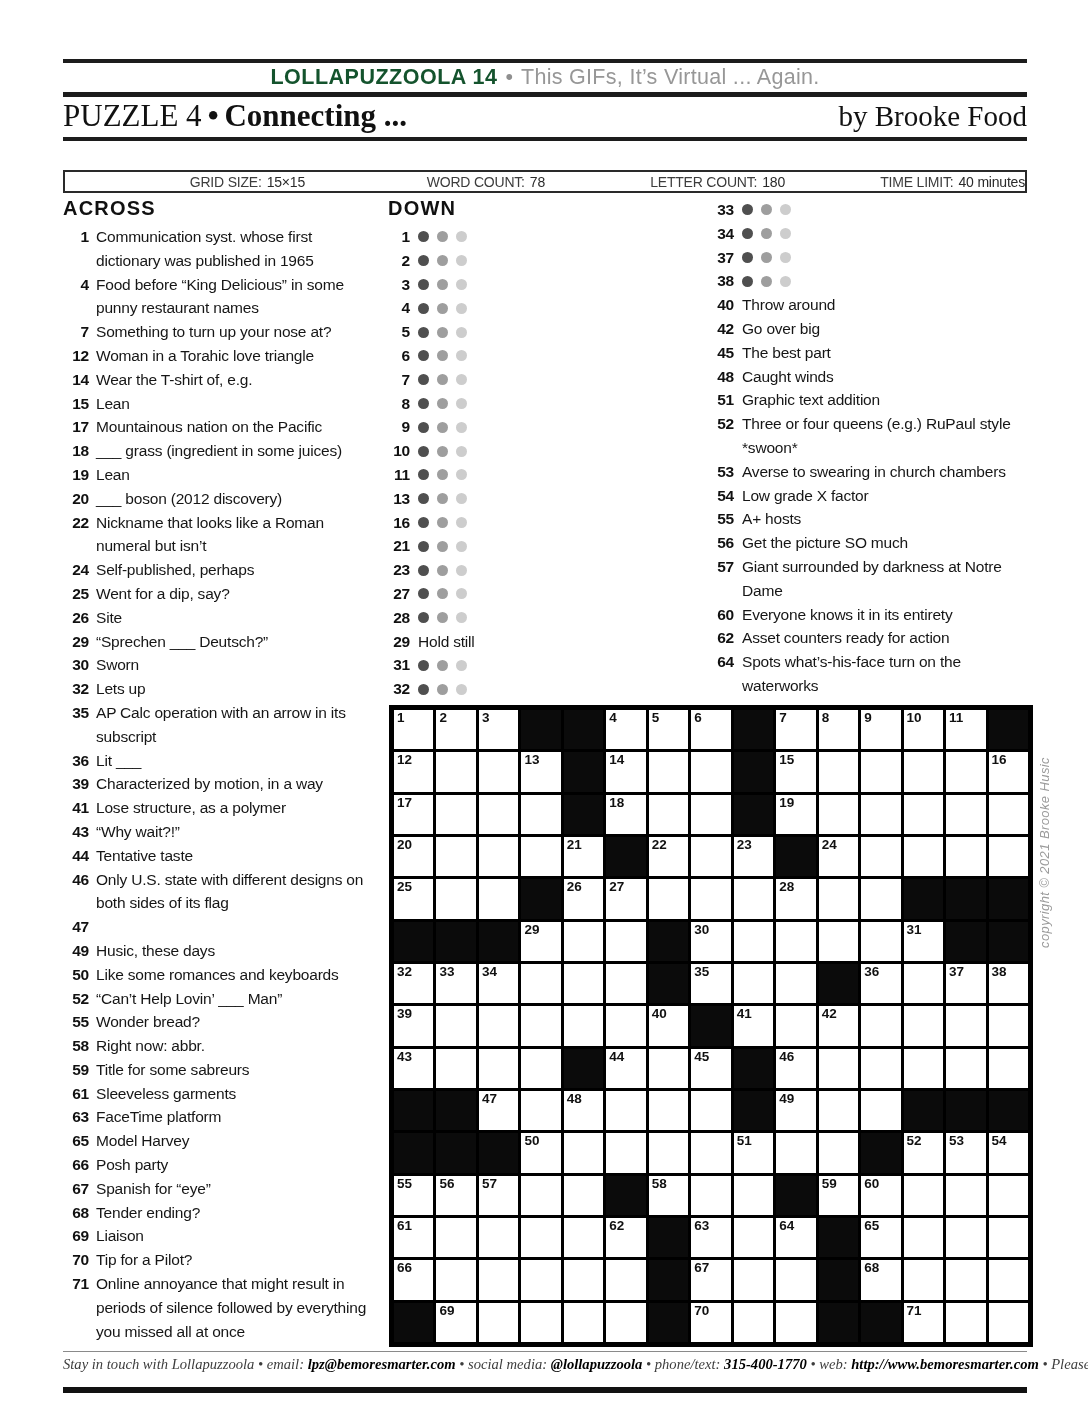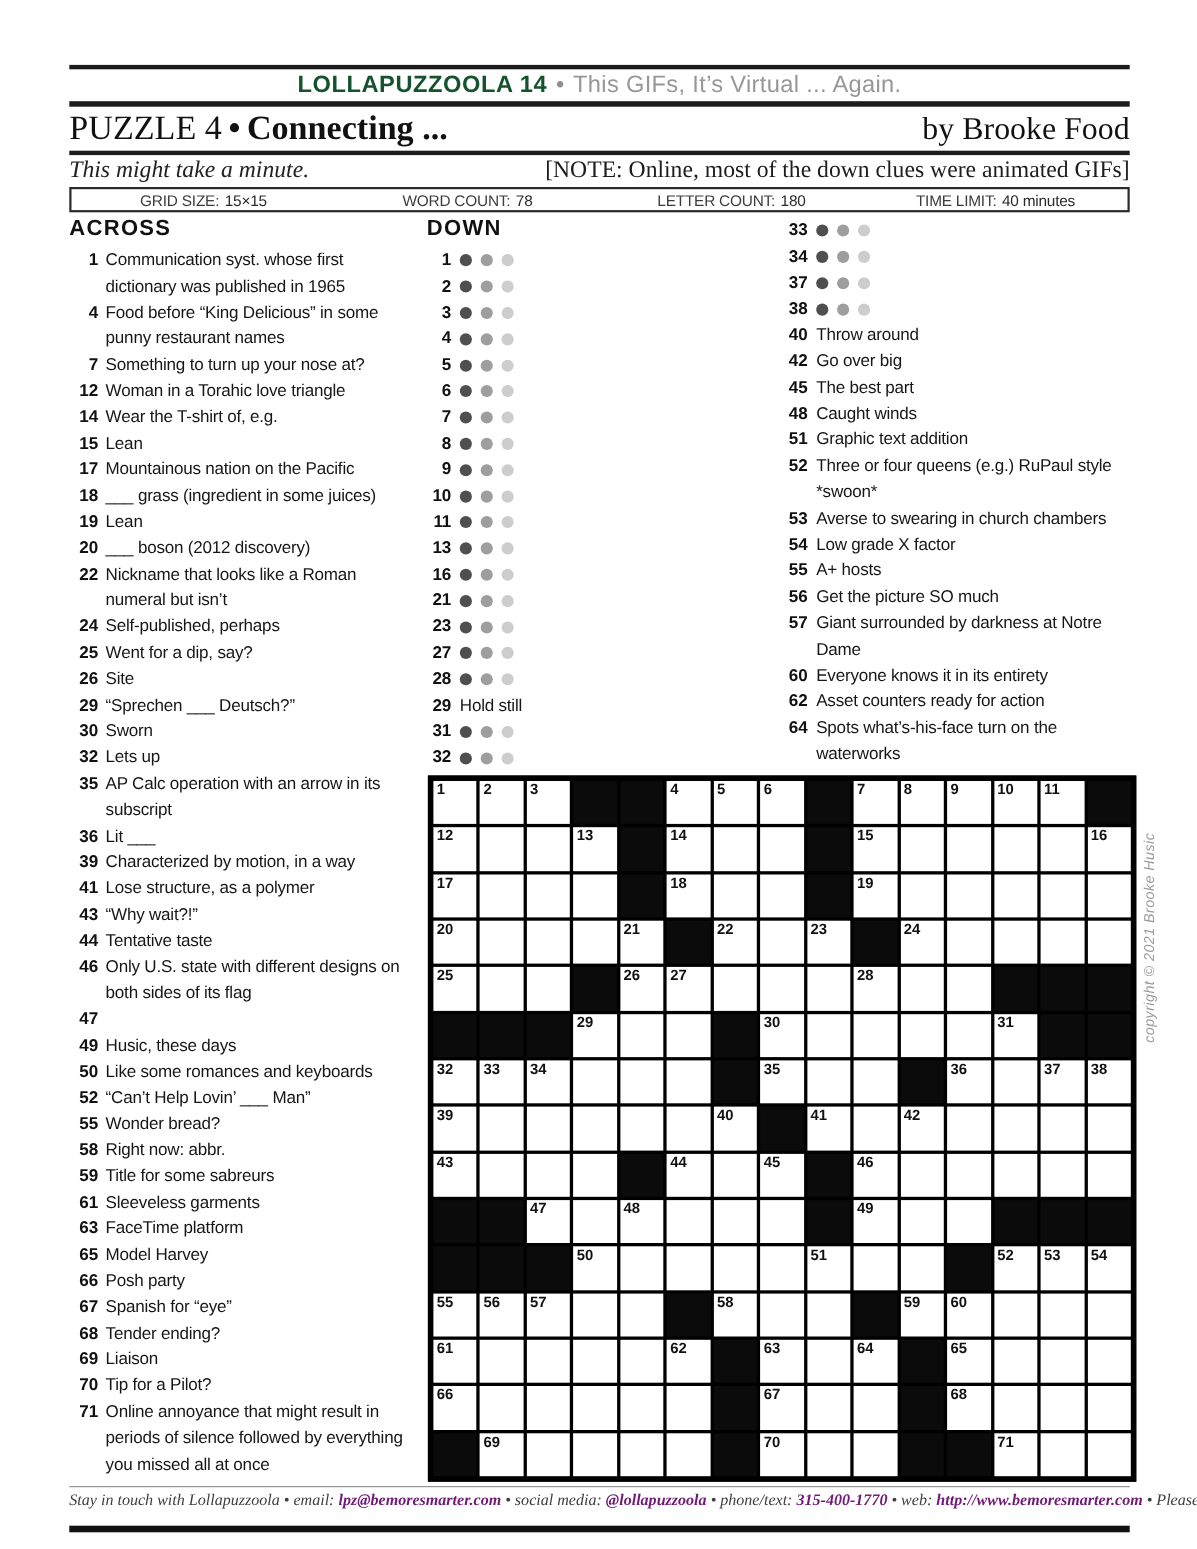--- a/index.html
+++ b/index.html
@@ -27,21 +27,21 @@
   .byline{font-size:29px;color:#111;}
 
   .sub-row{position:absolute;left:63px;top:142px;width:964px;display:flex;
            justify-content:space-between;align-items:baseline;
            font-family:"Liberation Serif",serif;}
   .tagline{font-style:italic;font-size:21.5px;color:#222;}
   .note{font-size:21.5px;color:#1d1d1d;}
 
   .info-bar{position:absolute;left:63px;top:170px;width:964px;height:23px;
             border:2px solid #2a2a2a;box-sizing:border-box;display:flex;align-items:center;}
-  .info-cell{flex:1;text-align:center;font-size:14px;color:#333;letter-spacing:-.2px;white-space:nowrap;}
+  .info-cell{flex:1;text-align:right;font-size:14px;color:#333;letter-spacing:-.2px;white-space:nowrap;}
   .info-cell .i-label{margin-right:5px;color:#3c3c3c;}
   .info-cell .i-value{color:#2a2a2a;}
 
   .col-heading{font-size:20px;font-weight:900;letter-spacing:1.2px;color:#111;line-height:24px;}
 
   .across-col{position:absolute;left:63px;top:196px;width:322px;}
   .down-col1{position:absolute;left:388px;top:196px;width:210px;}
   .down-col2{position:absolute;left:708px;top:198px;width:325px;}
 
   .clue-list{margin-top:5px;}
@@ -61,21 +61,21 @@
   .cell.black{background:#0b0b0b;}
   .cellnum{position:absolute;top:1px;left:3px;font-size:13.5px;font-weight:700;color:#111;line-height:1.1;}
 
   .grid-copyright{position:absolute;left:1037px;top:948px;width:242px;
                   transform:rotate(-90deg);transform-origin:0 0;
                   font-style:italic;font-size:13px;color:#9b9b9b;letter-spacing:.4px;white-space:nowrap;}
 
   .footer-text{position:absolute;left:63px;top:1356px;width:964px;
                font-family:"Liberation Serif",serif;font-style:italic;font-size:14.6px;
                color:#3d3d3d;white-space:nowrap;}
-  .footer-text .seg-bold{font-weight:700;color:#701a75;}
+  .footer-text .seg-bold{font-weight:700;color:#000000;}
 </style>
 </head>
 <body>
 
 <div class="page">
 
   <div class="rule rule-top"></div>
 
   <div class="banner">
     <span class="b-bold">LOLLAPUZZOOLA 14</span><span class="b-dot">•</span><span class="b-rest">This GIFs, It’s Virtual ... Again.</span>
@@ -85,24 +85,20 @@
 
   <div class="title-row">
     <div class="title-left">
       <span>PUZZLE 4</span><span class="t-dot">•</span><span class="t-name">Connecting ...</span>
     </div>
     <div class="byline">by Brooke Food</div>
   </div>
 
   <div class="rule rule-title"></div>
 
-  <div class="sub-row">
-    <span class="tagline">This might take a minute.</span>
-    <span class="note">[NOTE: Online, most of the down clues were animated GIFs]</span>
-  </div>
 
   <div class="info-bar">
     <div class="info-cell"><span class="i-label">GRID SIZE:</span><span class="i-value">15×15</span></div>
     <div class="info-cell"><span class="i-label">WORD COUNT:</span><span class="i-value">78</span></div>
     <div class="info-cell"><span class="i-label">LETTER COUNT:</span><span class="i-value">180</span></div>
     <div class="info-cell"><span class="i-label">TIME LIMIT:</span><span class="i-value">40 minutes</span></div>
   </div>
 
   <div class="across-col">
     <div class="col-heading">ACROSS</div>

